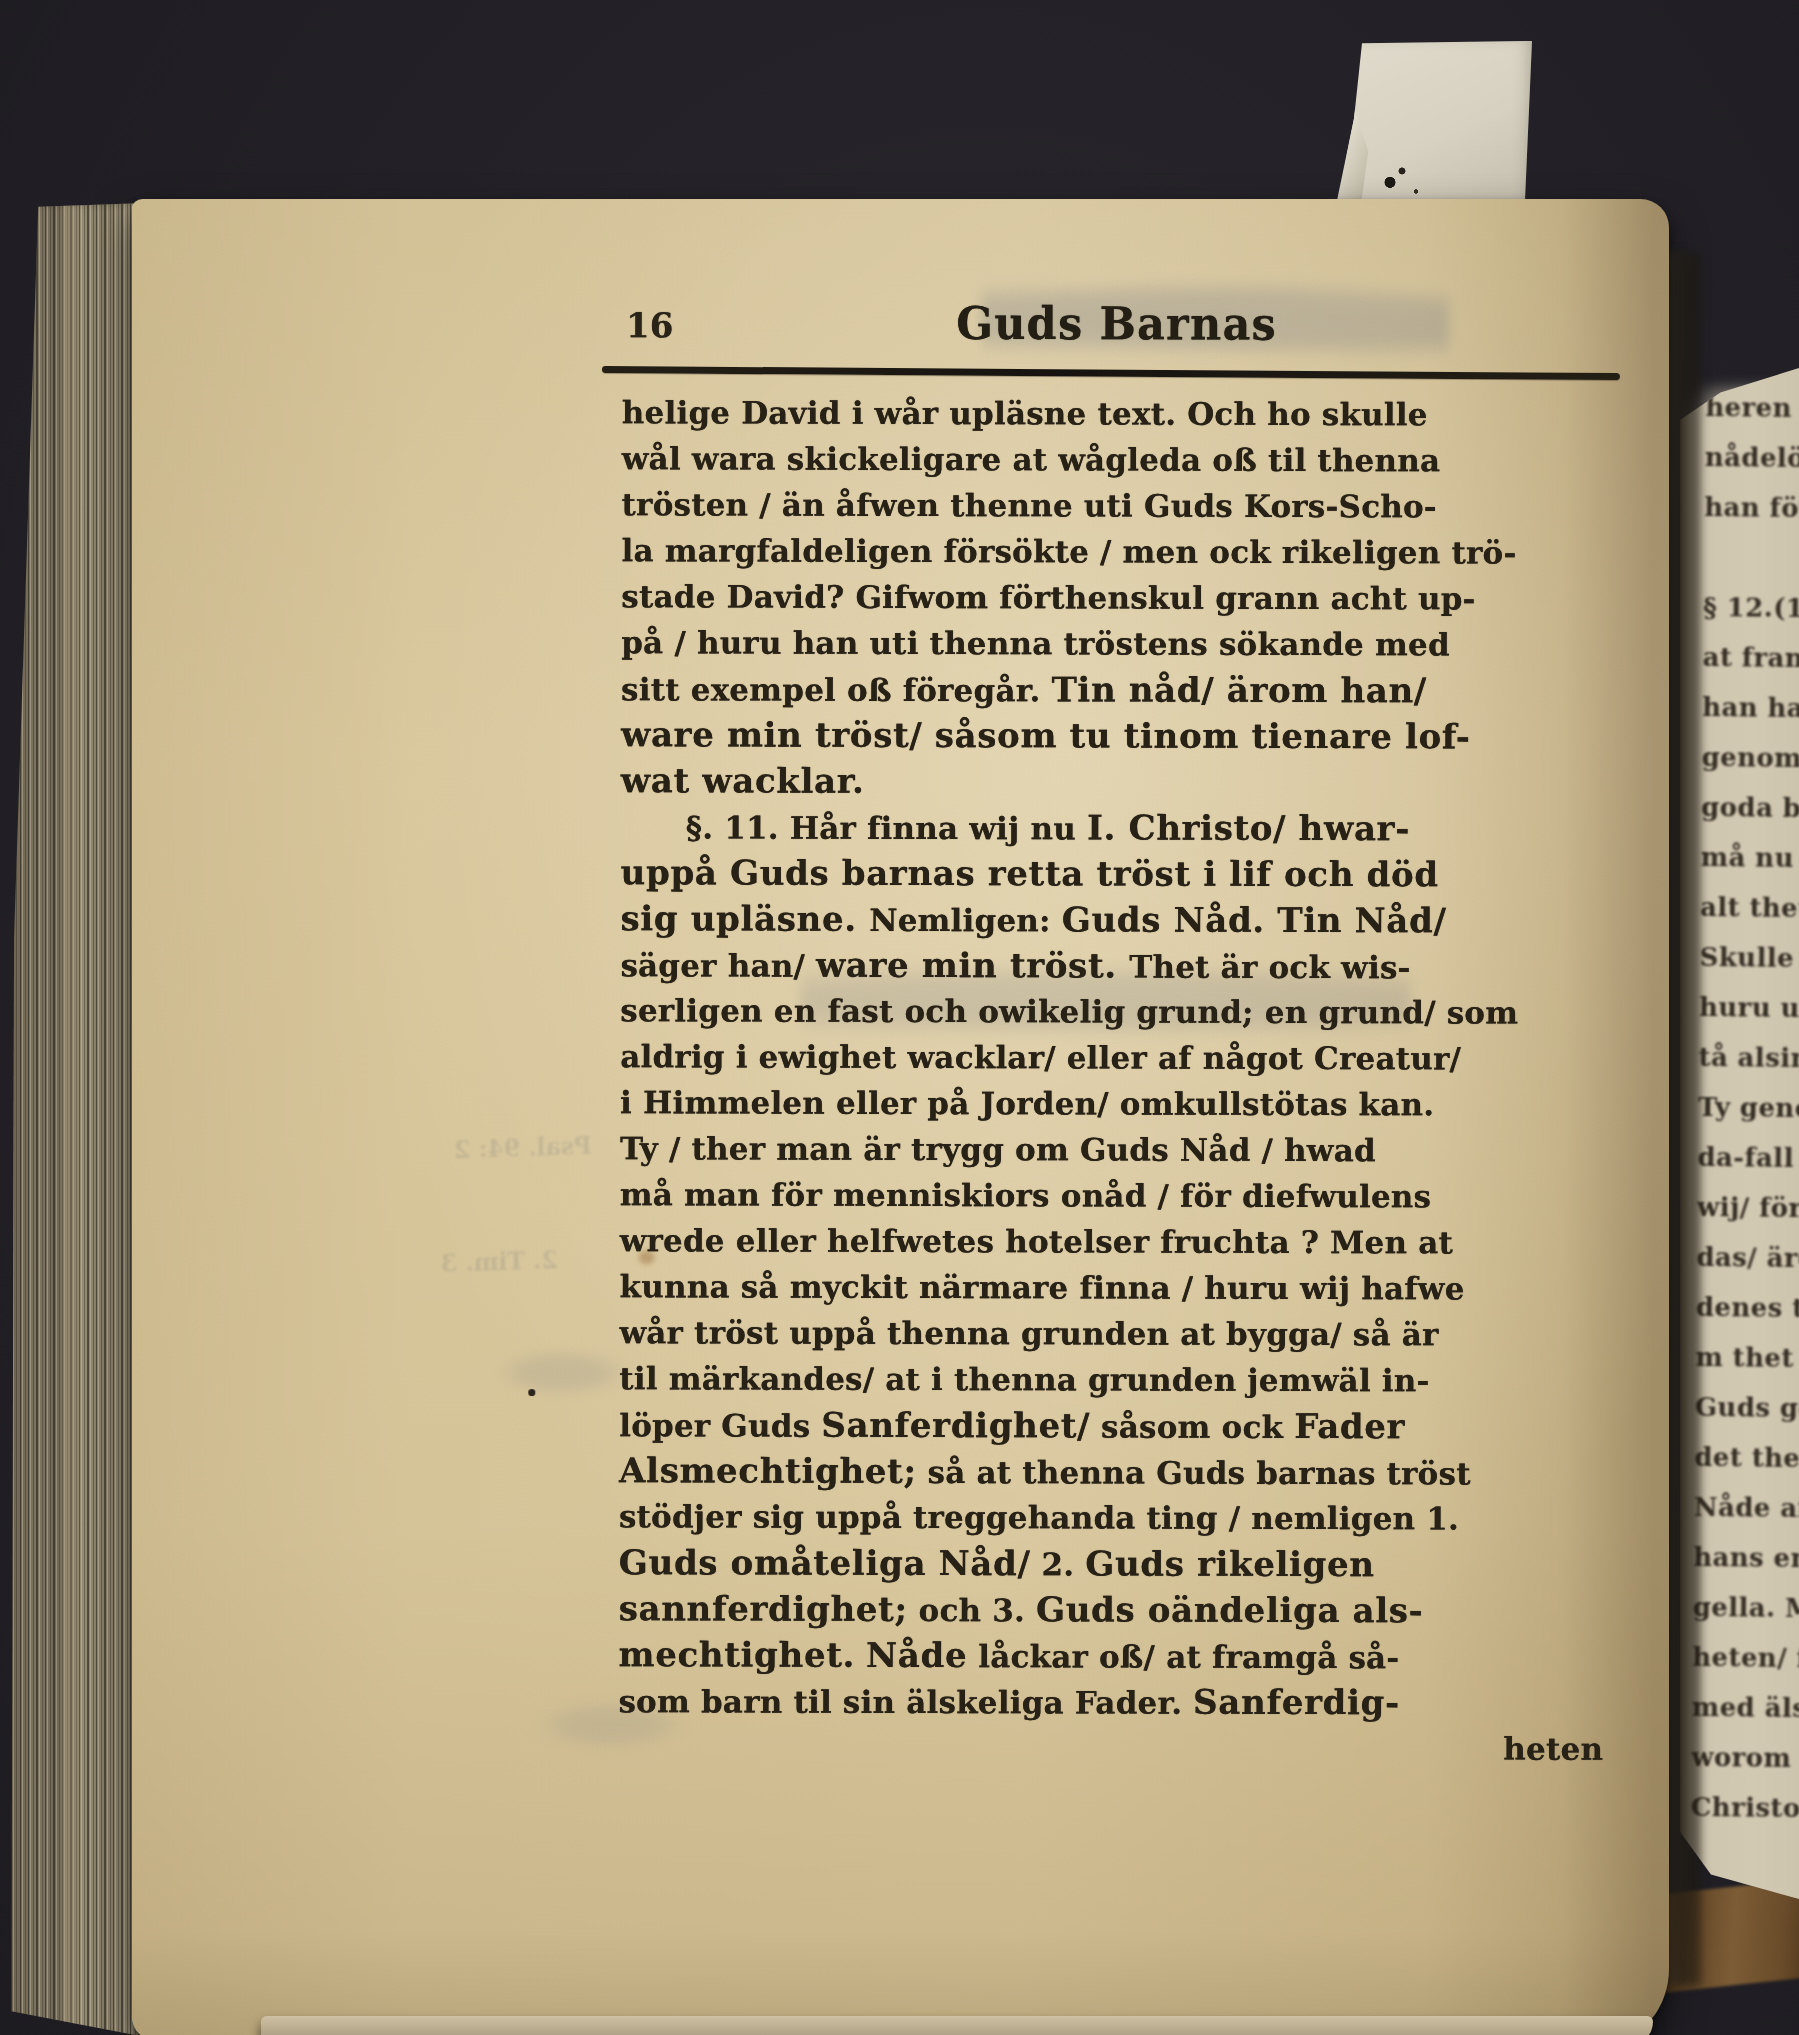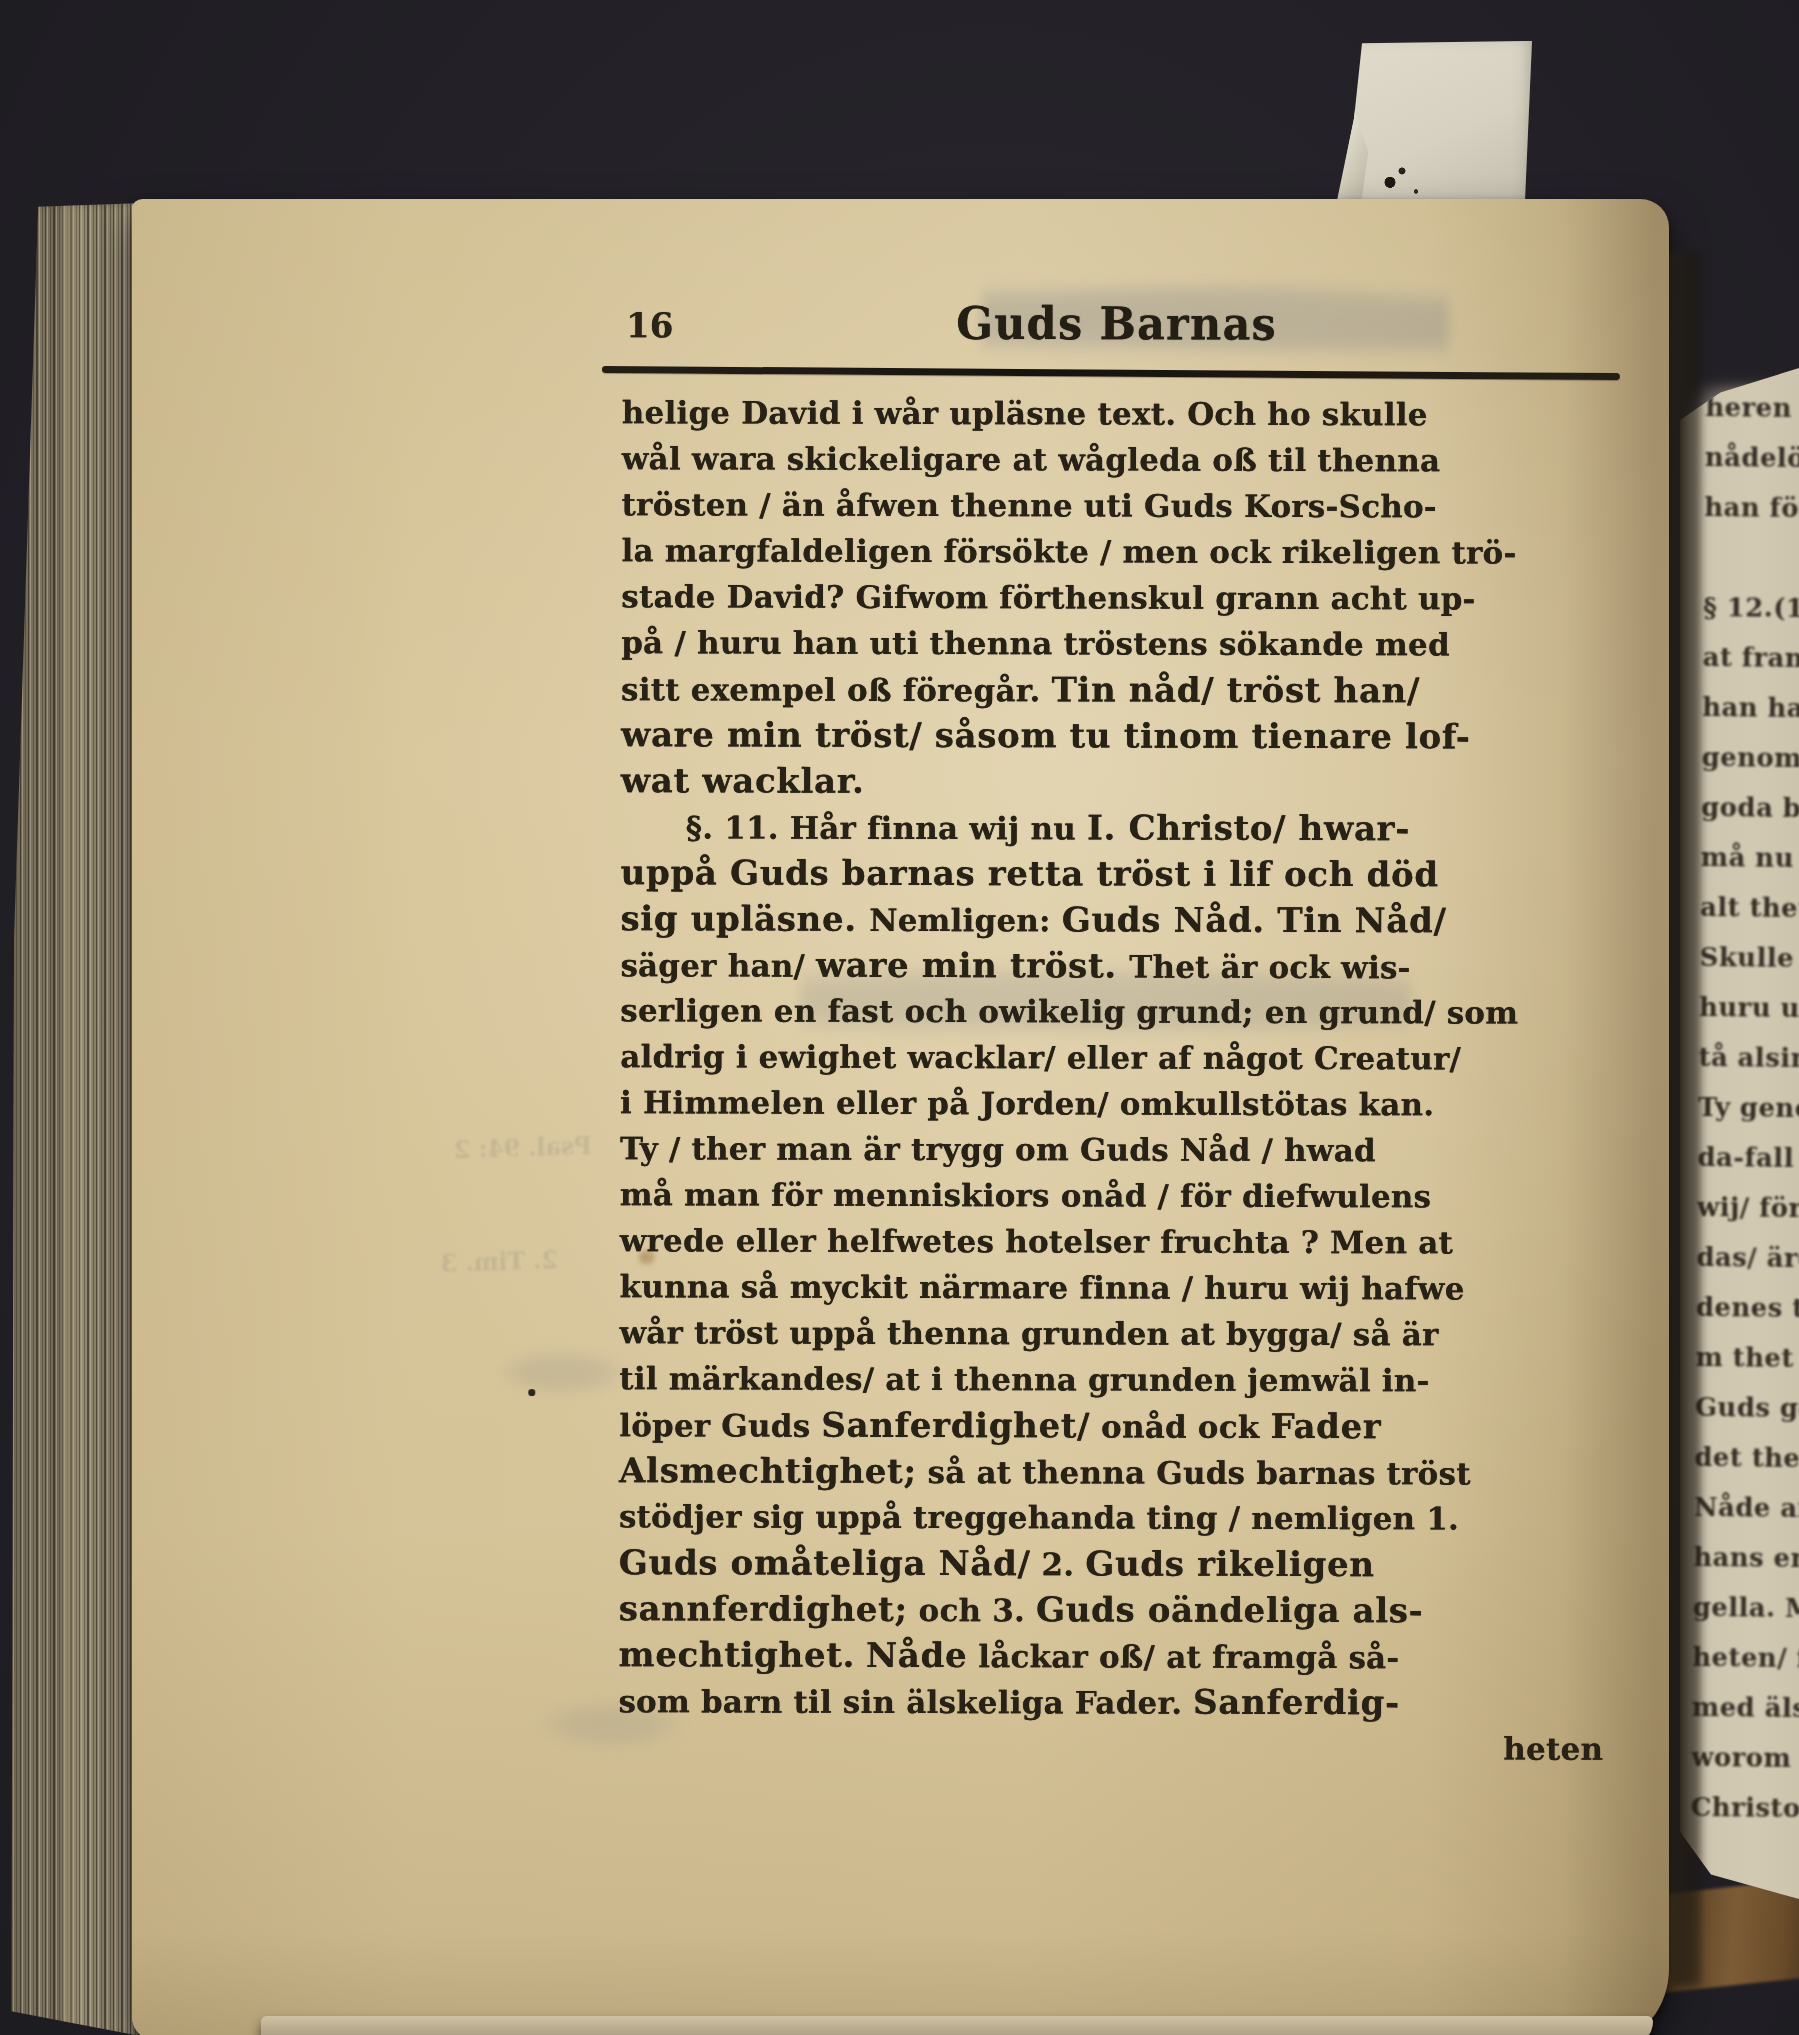--- a/index.html
+++ b/index.html
@@ -228,37 +228,37 @@
     </div>
     <div class="rule"></div>
 
     <div class="textblock">
         <div class="tline"><span>helige David i wår upläsne text. Och ho skulle</span></div>
         <div class="tline"><span>wål wara skickeligare at wågleda oß til thenna</span></div>
         <div class="tline"><span>trösten / än åfwen thenne uti Guds Kors-Scho-</span></div>
         <div class="tline"><span>la margfaldeligen försökte / men ock rikeligen trö-</span></div>
         <div class="tline"><span>stade David? Gifwom förthenskul grann acht up-</span></div>
         <div class="tline"><span>på / huru han uti thenna tröstens sökande med</span></div>
-        <div class="tline"><span>sitt exempel oß föregår.  </span><span class="emph">Tin nåd/ tröst han/</span></div>
+        <div class="tline"><span>sitt exempel oß föregår.  </span><span class="emph">Tin nåd/ ärom han/</span></div>
         <div class="tline"><span class="emph">ware min tröst/ såsom tu tinom tienare lof-</span></div>
         <div class="tline"><span class="emph">wat wacklar.</span></div>
         <div class="tline indent"><span>§. 11. Hår finna wij nu </span><span class="emph">I. Christo/ hwar-</span></div>
         <div class="tline"><span class="emph">uppå Guds barnas retta tröst i lif och död</span></div>
         <div class="tline"><span class="emph">sig upläsne. </span><span>Nemligen: </span><span class="emph">Guds Nåd. Tin Nåd/</span></div>
         <div class="tline"><span>säger han/ </span><span class="emph">ware min tröst.  </span><span>Thet är ock wis-</span></div>
         <div class="tline"><span>serligen en fast och owikelig grund; en grund/ som</span></div>
         <div class="tline"><span>aldrig i ewighet wacklar/ eller af något Creatur/</span></div>
         <div class="tline"><span>i Himmelen eller på Jorden/ omkullstötas kan.</span></div>
         <div class="tline"><span>Ty / ther man är trygg om Guds Nåd / hwad</span></div>
         <div class="tline"><span>må man för menniskiors onåd / för diefwulens</span></div>
         <div class="tline"><span>wrede eller helfwetes hotelser fruchta ?  Men at</span></div>
         <div class="tline"><span>kunna så myckit närmare finna / huru wij hafwe</span></div>
         <div class="tline"><span>wår tröst uppå thenna grunden at bygga/ så är</span></div>
         <div class="tline"><span>til märkandes/ at i thenna grunden jemwäl in-</span></div>
-        <div class="tline"><span>löper Guds </span><span class="emph">Sanferdighet/</span><span> onåd ock </span><span class="emph">Fader</span></div>
+        <div class="tline"><span>löper Guds </span><span class="emph">Sanferdighet/</span><span> såsom ock </span><span class="emph">Fader</span></div>
         <div class="tline"><span class="emph">Alsmechtighet;</span><span> så at thenna Guds barnas tröst</span></div>
         <div class="tline"><span>stödjer sig uppå treggehanda ting / nemligen 1.</span></div>
         <div class="tline"><span class="emph">Guds omåteliga Nåd/</span><span> 2. </span><span class="emph">Guds rikeligen</span></div>
         <div class="tline"><span class="emph">sannferdighet;</span><span> och 3. </span><span class="emph">Guds oändeliga als-</span></div>
         <div class="tline"><span class="emph">mechtighet.</span><span> </span><span class="emph">Nåde</span><span> låckar oß/ at framgå så-</span></div>
         <div class="tline"><span>som barn til sin älskeliga Fader.  </span><span class="emph">Sanferdig-</span></div>
         <div class="catchword-line">heten</div>
       </div>
 
     <div class="ghosts">

